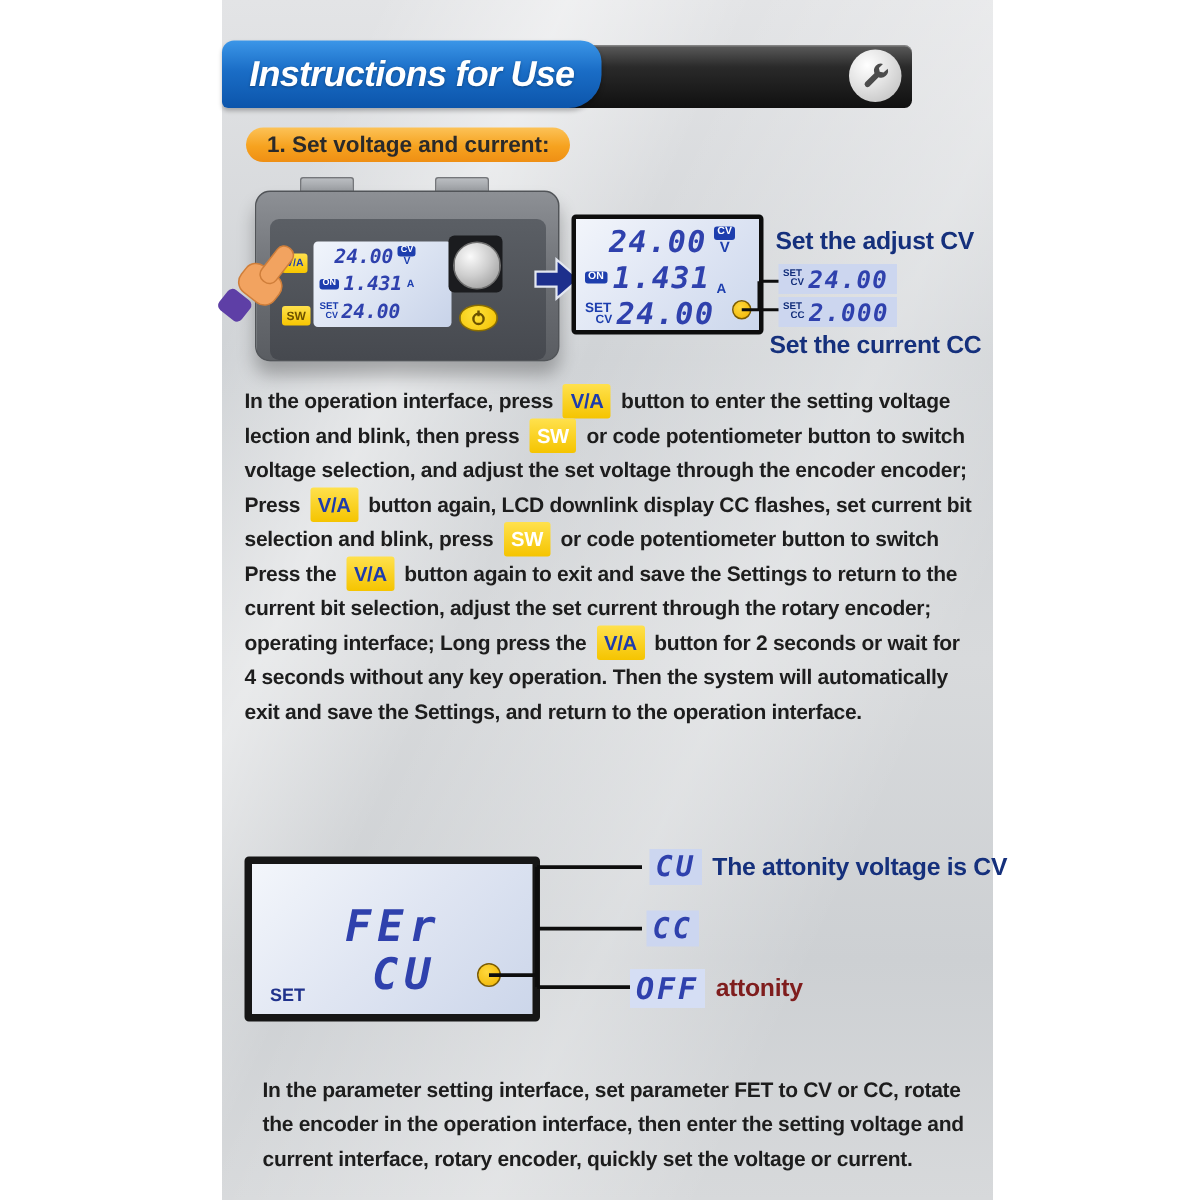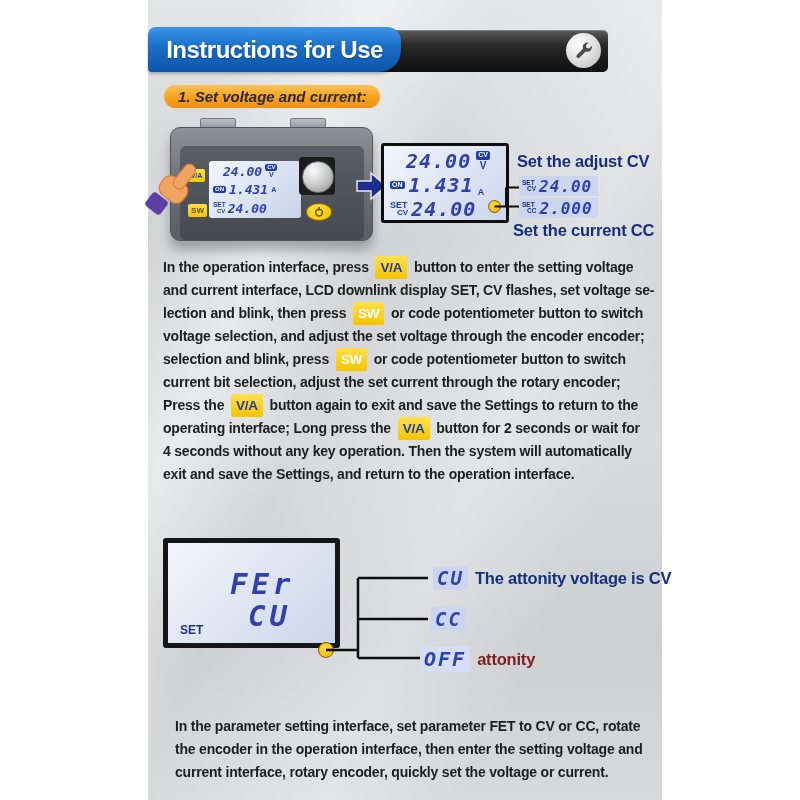--- a/index.html
+++ b/index.html
@@ -14,28 +14,28 @@
   .darkbar{position:absolute;left:300px;top:30px;width:308px;height:42px;border-radius:5px;
         background:linear-gradient(180deg,#5c5c5c 0%,#2a2a2a 35%,#101010 100%);
         box-shadow:inset 0 1px 0 rgba(255,255,255,.25);}
   .wrench-circle{position:absolute;left:566px;top:33px;width:35px;height:35px;border-radius:50%;
         background:radial-gradient(circle at 35% 30%, #ffffff, #e2e2e2 45%, #b9b9b9 100%);
         display:flex;align-items:center;justify-content:center;}
   .bluehead{position:absolute;left:148px;top:27px;width:253px;height:45px;
         background:linear-gradient(180deg,#3b96e8 0%,#1a6dc6 45%,#0c55ab 100%);
         border-radius:8px 14px 22px 4px;display:flex;align-items:center;justify-content:center;
         box-shadow:0 2px 3px rgba(0,0,0,.25);}
-  .bluehead span{color:#fff;font-weight:700;font-size:24px;letter-spacing:-0.5px;
+  .bluehead span{color:#fff;font-weight:700;font-style:italic;font-size:24px;letter-spacing:-0.5px;
         text-shadow:0 1px 2px rgba(0,0,0,.3);}
 
   
   .pill{position:absolute;height:23px;line-height:23px;padding:0 14px;border-radius:12px;
         background:linear-gradient(180deg,#fcc257 0%,#f6a21f 55%,#ef8f14 100%);
         font-size:15px;font-weight:700;color:#2a2a2a;}
-  #pill1{left:164px;top:85px;font-style:italic;}
+  #pill1{left:164px;top:85px;}
   #pill2{left:164px;top:531px;}
 
   
   .device{position:absolute;left:170px;top:118px;width:205px;height:124px;}
   .device .tab{position:absolute;width:34px;height:11px;top:0;
         background:linear-gradient(180deg,#babdc1,#8f9296);border:1px solid #75777b;border-radius:2px;}
   .device .body{position:absolute;left:0;top:9px;width:201px;height:112px;border-radius:10px;
         background:linear-gradient(180deg,#8d9095 0%,#6b6e73 55%,#5a5d62 100%);
         border:1px solid #515458;box-shadow:0 9px 12px rgba(0,0,0,.28);}
   .device .front{position:absolute;left:9px;top:18px;width:184px;height:94px;border-radius:6px;
@@ -83,21 +83,21 @@
   #co1-bot{left:513px;top:221px;}
 
   #set-badges{position:absolute;left:519px;top:176px;}
   .set-badge{display:flex;align-items:center;background:#ccd6ef;height:20px;margin-bottom:2px;padding:0 5px 0 3px;}
   .set-badge .lbl{display:flex;flex-direction:column;line-height:6px;margin-right:3px;}
   .set-badge .lbl .l1{font-size:6.5px;font-weight:700;color:#15307c;}
   .set-badge .lbl .l2{font-size:6.5px;font-weight:700;color:#15307c;margin-left:5px;}
   .set-badge .val{font-size:16px;letter-spacing:1px;}
 
   
-  .lcd2{position:absolute;left:163px;top:538px;width:177px;height:110px;border:5px solid #161616;border-radius:3px;
+  .lcd2{position:absolute;left:163px;top:571px;width:197px;height:110px;border:5px solid #161616;border-radius:3px;
         background:linear-gradient(135deg,#f3f6fb 0%,#dfe5f2 50%,#ccd6ea 100%);box-sizing:border-box;}
   .lcd2 .l1{position:absolute;left:62px;top:24px;font-size:29px;letter-spacing:4px;}
   .lcd2 .l2{position:absolute;left:80px;top:56px;font-size:29px;letter-spacing:4px;}
   .lcd2 .setlbl{position:absolute;left:12px;top:80px;font-size:12px;font-weight:700;color:#20328c;}
 
   #s2-callouts{position:absolute;left:420px;top:566px;width:245px;height:110px;}
   .co-row{position:absolute;display:flex;align-items:center;white-space:nowrap;}
   .co-row:nth-child(1){top:0;left:13px;}
   .co-row:nth-child(2){top:41px;left:11px;}
   .co-row:nth-child(3){top:80px;left:0;}
@@ -226,26 +226,26 @@
           <span class="l1">SET</span>
           <span class="l2">CC</span>
         </span>
         <span class="val seg">2.000</span>
       </div>
     </div>
   <div class="co-title" id="co1-bot">Set the current CC</div>
 
   <div class="para" id="para1">
       <div class="pline">In the operation interface, press <span class="key va">V/A</span> button to enter the setting voltage</div>
-      <div class="pline">and current interface, LCD downlink display SET, CV flashes, set voltage se-</div>
       <div class="pline">lection and blink, then press <span class="key sw">SW</span> or code potentiometer button to switch</div>
       <div class="pline">voltage selection, and adjust the set voltage through the encoder encoder;</div>
+      <div class="pline">Press <span class="key va">V/A</span> button again, LCD downlink display CC flashes, set current bit</div>
       <div class="pline">selection and blink, press <span class="key sw">SW</span> or code potentiometer button to switch</div>
+      <div class="pline">Press the <span class="key va">V/A</span> button again to exit and save the Settings to return to the</div>
       <div class="pline">current bit selection, adjust the set current through the rotary encoder;</div>
-      <div class="pline">Press the <span class="key va">V/A</span> button again to exit and save the Settings to return to the</div>
       <div class="pline">operating interface; Long press the <span class="key va">V/A</span> button for 2 seconds or wait for</div>
       <div class="pline">4 seconds without any key operation. Then the system will automatically</div>
       <div class="pline">exit and save the Settings, and return to the operation interface.</div>
     </div>
 
 
   <div class="lcd2">
     <div class="seg l1">FEr</div>
     <div class="seg l2">CU</div>
     <div class="setlbl">SET</div>

